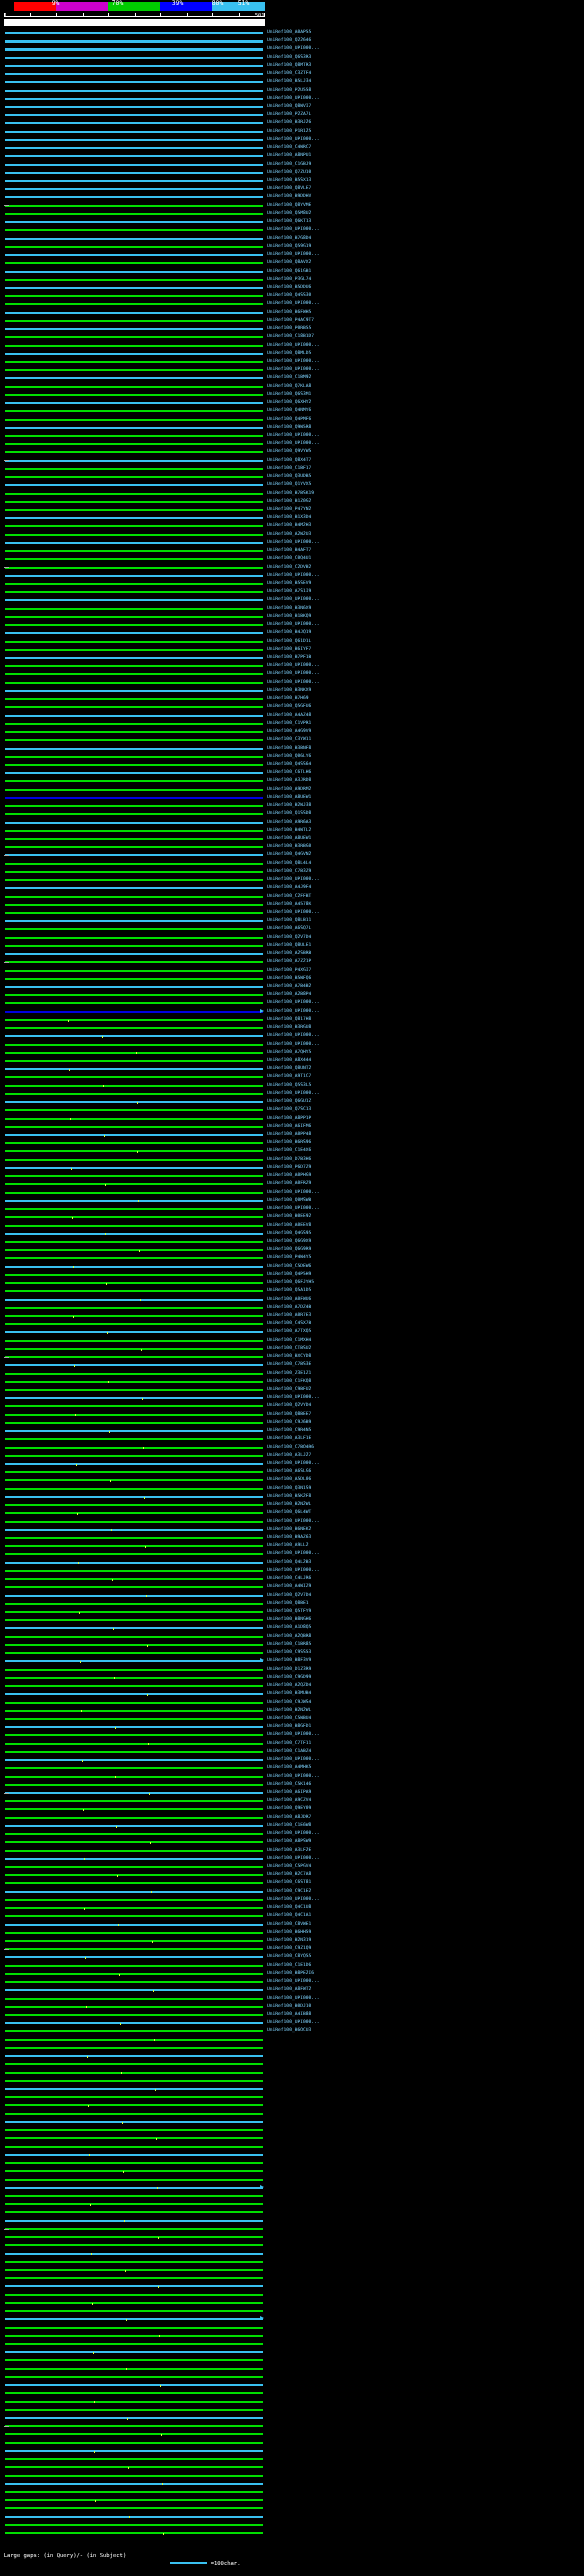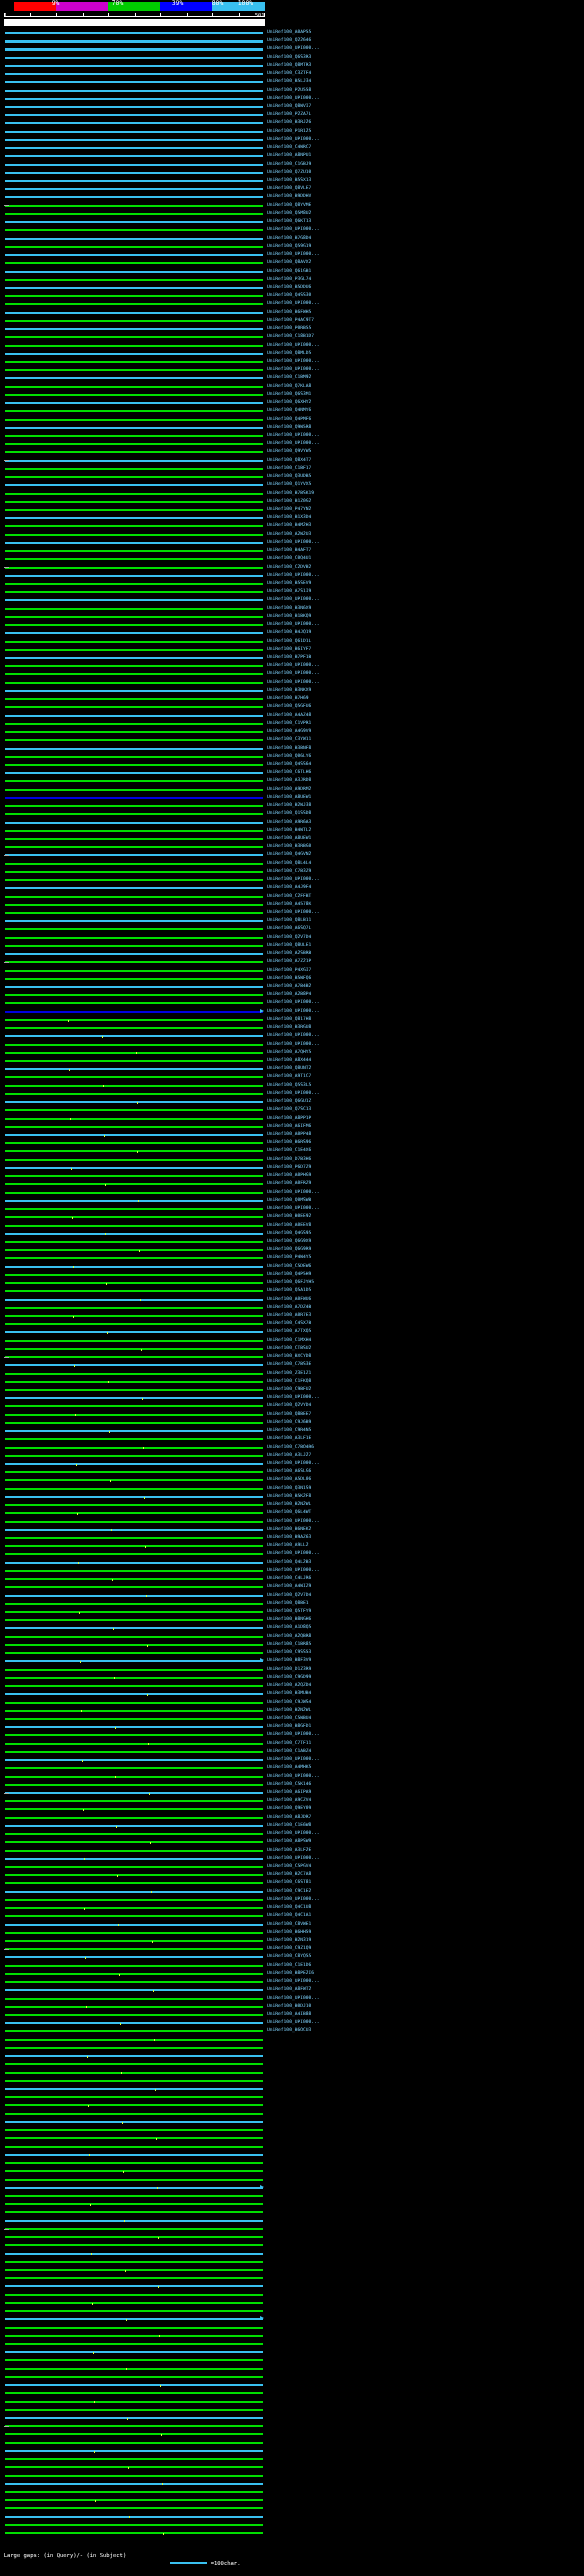--- a/index.html
+++ b/index.html
@@ -213,21 +213,21 @@
       <div class="seg" style="background: rgb(204, 0, 204); width: 20%;"></div>
       <div class="seg" style="background: rgb(0, 204, 0); width: 20%;"></div>
       <div class="seg" style="background: rgb(0, 0, 255); width: 20%;"></div>
       <div class="seg" style="background: rgb(57, 192, 240); width: 20%;"></div>
     </div>
   <div class="keylabels" id="keylabels">
       <span style="left: 48px;">9%</span>
       <span style="left: 108px;">70%</span>
       <span style="left: 168px;">39%</span>
       <span style="left: 208px;">80%</span>
-      <span style="left: 234px;">100%</span>
+      <span style="left: 234px;">51%</span>
     </div>
 
   <div class="queryblock">
     <div class="ruler" id="ruler">
       <div class="tickline"></div>
       <div class="rl left">1</div>
       <div class="rl right">501</div>
     <div class="tick" style="left: 0px;"></div>
         <div class="tick" style="left: 26.5px;"></div>
         <div class="tick" style="left: 52px;"></div>

